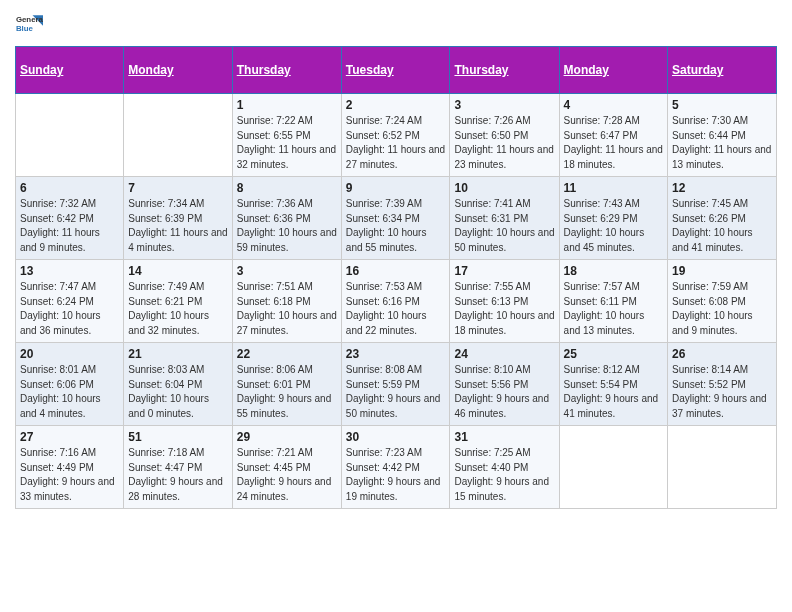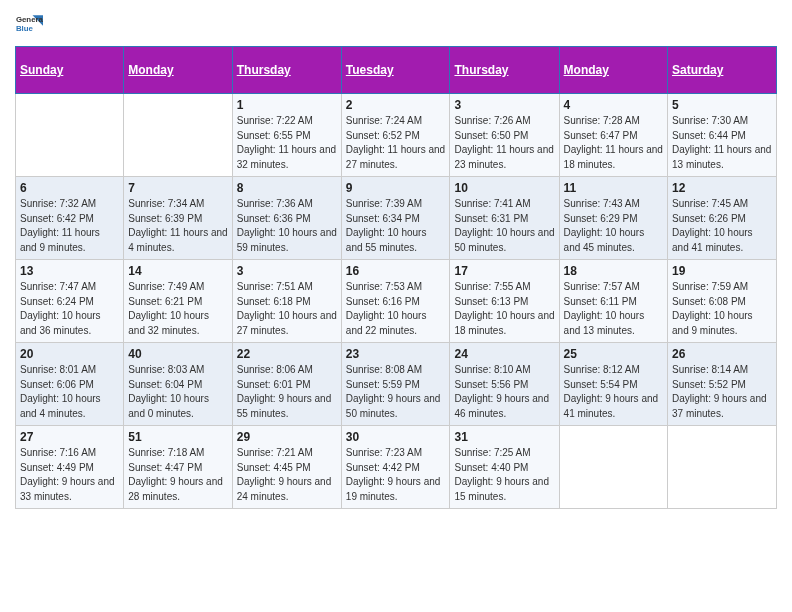--- a/index.html
+++ b/index.html
@@ -204,21 +204,21 @@
             <span class="day-num">19</span>
             <div class="day-detail">Sunrise: 7:59 AM<br>Sunset: 6:08 PM<br>Daylight: 10 hours and 9 minutes.</div>
           </td>
         </tr>
         <tr>
           <td>
             <span class="day-num">20</span>
             <div class="day-detail">Sunrise: 8:01 AM<br>Sunset: 6:06 PM<br>Daylight: 10 hours and 4 minutes.</div>
           </td>
           <td>
-            <span class="day-num">40</span>
+            <span class="day-num">21</span>
             <div class="day-detail">Sunrise: 8:03 AM<br>Sunset: 6:04 PM<br>Daylight: 10 hours and 0 minutes.</div>
           </td>
           <td>
             <span class="day-num">22</span>
             <div class="day-detail">Sunrise: 8:06 AM<br>Sunset: 6:01 PM<br>Daylight: 9 hours and 55 minutes.</div>
           </td>
           <td>
             <span class="day-num">23</span>
             <div class="day-detail">Sunrise: 8:08 AM<br>Sunset: 5:59 PM<br>Daylight: 9 hours and 50 minutes.</div>
           </td>

